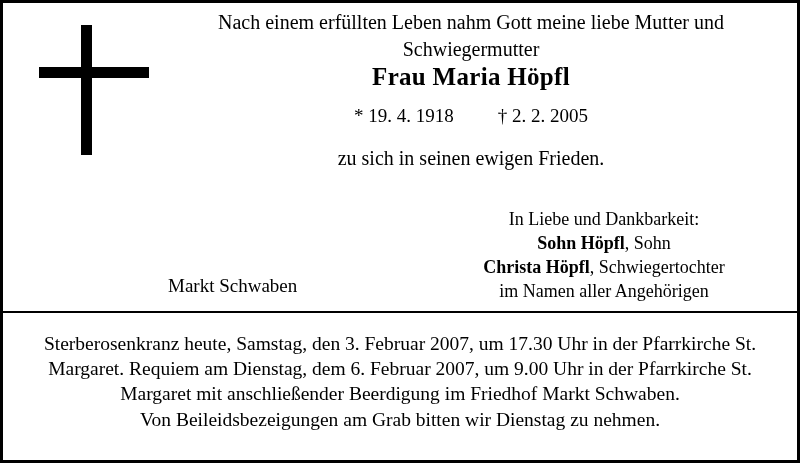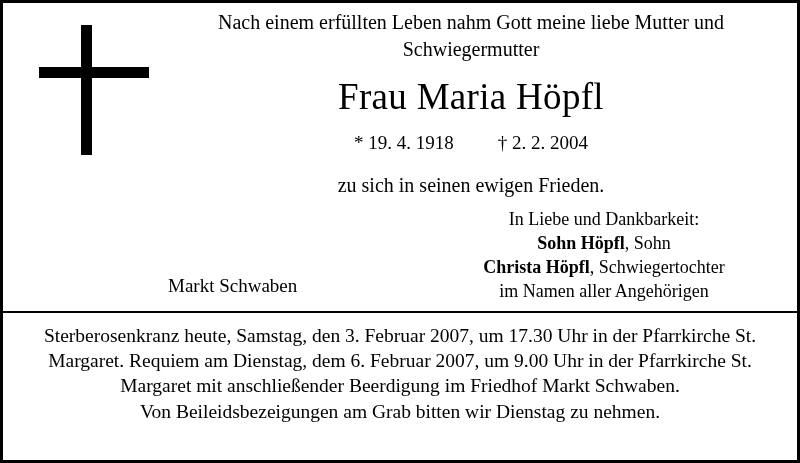--- a/index.html
+++ b/index.html
@@ -58,23 +58,23 @@
     padding-top: 6px;
     text-align: center;
   }
   .intro {
     font-size: 20px;
     line-height: 27px;
     margin: 0 auto;
     max-width: 600px;
   }
   .name {
-    font-size: 37px;
-    font-weight: normal;
-    margin-top: 12px;
+    font-size: 25px;
+    font-weight: bold;
+    margin-top: 0;
     letter-spacing: 0.3px;
   }
   .dates {
     font-size: 19px;
     margin-top: 14px;
   }
   .dates .birth {
     margin-right: 44px;
   }
   .peace {
@@ -94,21 +94,21 @@
   .signature-block .bold {
     font-weight: bold;
   }
   .place {
     position: absolute;
     left: 165px;
     bottom: 14px;
     font-size: 19px;
   }
   .lower {
-    padding: 10px 14px 0 14px;
+    padding: 18px 14px 0 14px;
     text-align: center;
     font-size: 19.5px;
     line-height: 25px;
   }
   .lower .last-line {
     margin-top: 1px;
   }
 </style>
 </head>
 <body>
@@ -119,21 +119,21 @@
 
     <div class="cross">
       <div class="vbar"></div>
       <div class="hbar"></div>
     </div>
 
     <div class="content">
       <div class="intro">Nach einem erfüllten Leben nahm Gott meine liebe Mutter und Schwiegermutter</div>
       <div class="name">Frau Maria Höpfl</div>
       <div class="dates">
-        <span class="birth">* 19. 4. 1918</span><span class="death">† 2. 2. 2004</span>
+        <span class="birth">* 19. 4. 1918</span><span class="death">† 2. 2. 2005</span>
       </div>
       <div class="peace">zu sich in seinen ewigen Frieden.</div>
     </div>
 
     <div class="place">Markt Schwaben</div>
 
     <div class="signature-block">
       <div>In Liebe und Dankbarkeit:</div>
       <div><span class="bold">Sohn Höpfl</span><span>, Sohn</span></div>
       <div><span class="bold">Christa Höpfl</span><span>, Schwiegertochter</span></div>

